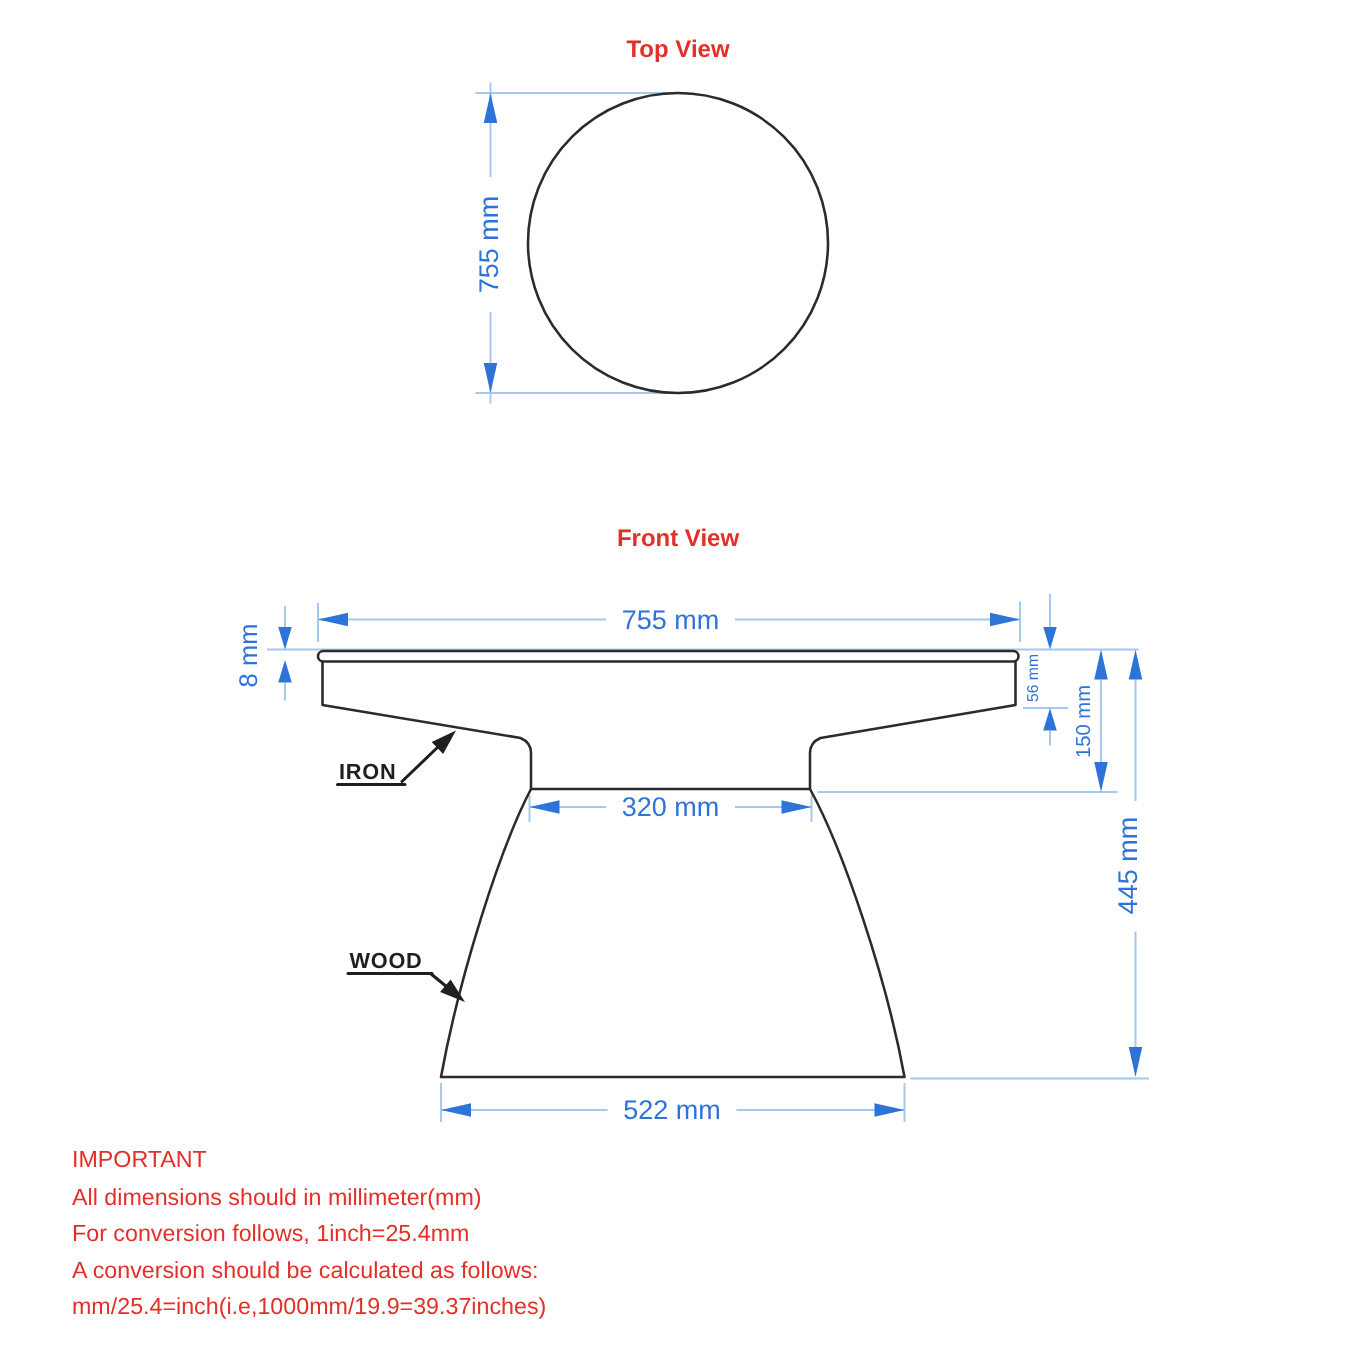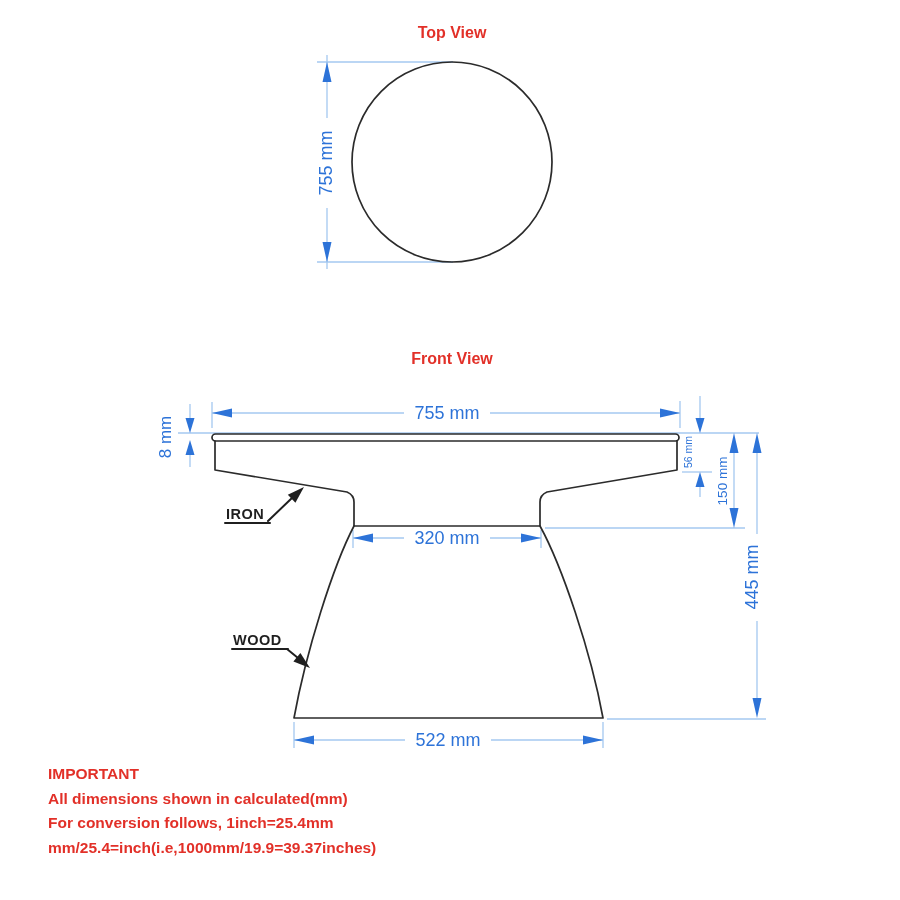--- a/index.html
+++ b/index.html
@@ -12,21 +12,21 @@
   .arr{fill:#2d73d8;stroke:none;}
   .blk{fill:#1f1f1f;stroke:none;}
   .lead{stroke:#1f1f1f;stroke-width:2;fill:none;stroke-linecap:round;}
   .dimtxt{fill:#2d73d8;font-size:18px;font-weight:400;}
   .dimtxt-sm{fill:#2d73d8;font-size:10.5px;font-weight:400;}
   .dimtxt-md{fill:#2d73d8;font-size:13.5px;font-weight:400;}
   .dimtxt-8{fill:#2d73d8;font-size:17px;font-weight:400;}
   .mat{fill:#1f1f1f;font-size:14.5px;font-weight:700;letter-spacing:0.5px;}
   .vtitle{fill:#e23028;font-size:16px;font-weight:600;}
   .notes{position:absolute;left:48px;top:762px;color:#e23028;font-size:15.5px;
-         font-weight:700;line-height:24.5px;white-space:nowrap;}
+         font-weight:400;line-height:24.5px;white-space:nowrap;}
 </style>
 </head>
 <body>
 
 <div class="canvas">
 
 <svg width="900" height="900" viewBox="0 0 900 900">
 
   <g>
     <text class="vtitle" x="452" y="38" text-anchor="middle">Top View</text>
@@ -109,18 +109,19 @@
       <text class="mat" x="233" y="645">WOOD</text>
       <line class="lead" x1="232" y1="649" x2="288" y2="649"></line>
       <line class="lead" x1="287" y1="649" x2="298" y2="658"></line>
       <polygon class="blk" points="310,668 293.4,661.4 300.4,653"></polygon>
     </g>
   </g>
 </svg>
 
 <div class="notes">
   <div>IMPORTANT</div>
-  <div>All dimensions shown in calculated(mm)</div>
+  <div>All dimensions should in millimeter(mm)</div>
   <div>For conversion follows, 1inch=25.4mm</div>
+  <div>A conversion should be calculated as follows:</div>
   <div>mm/25.4=inch(i.e,1000mm/19.9=39.37inches)</div>
 </div>
 
 </div>
 
 </body></html>

